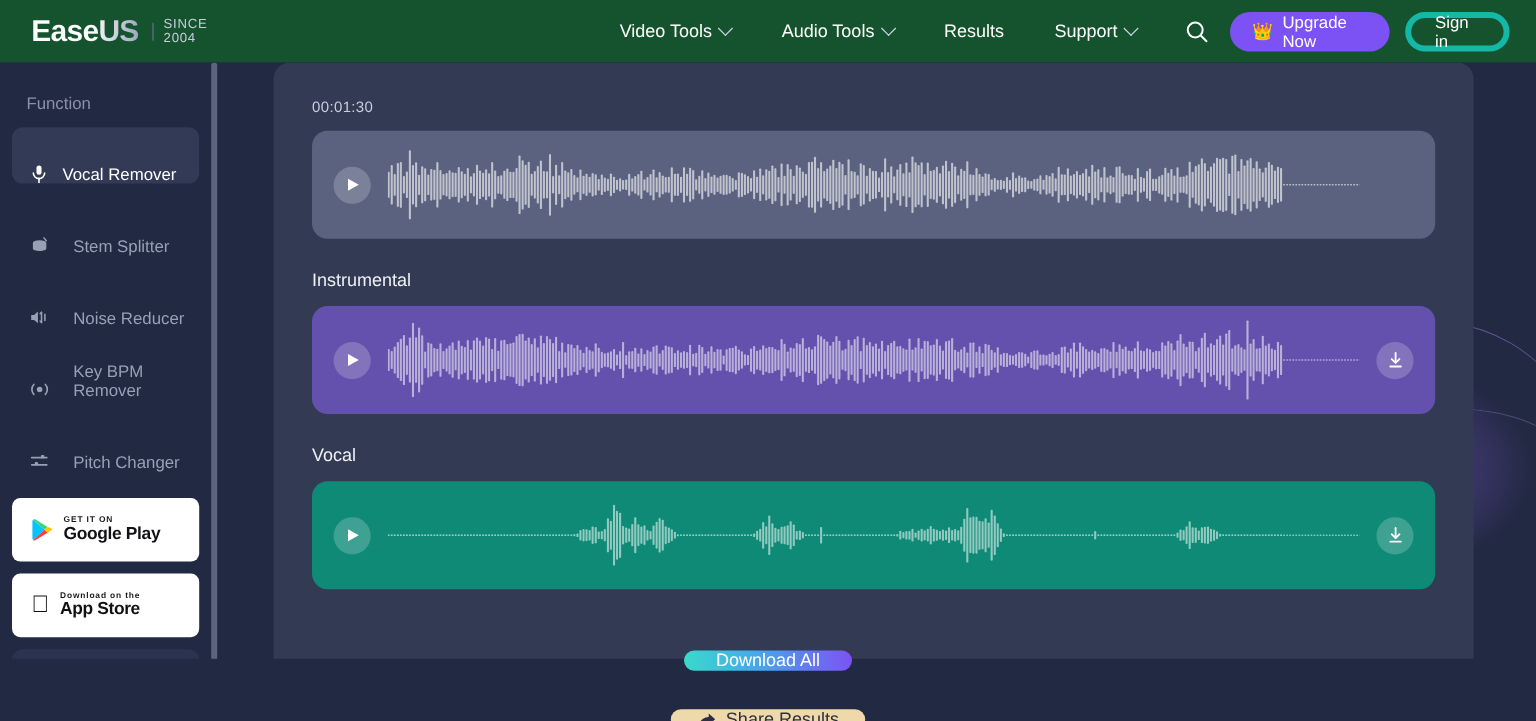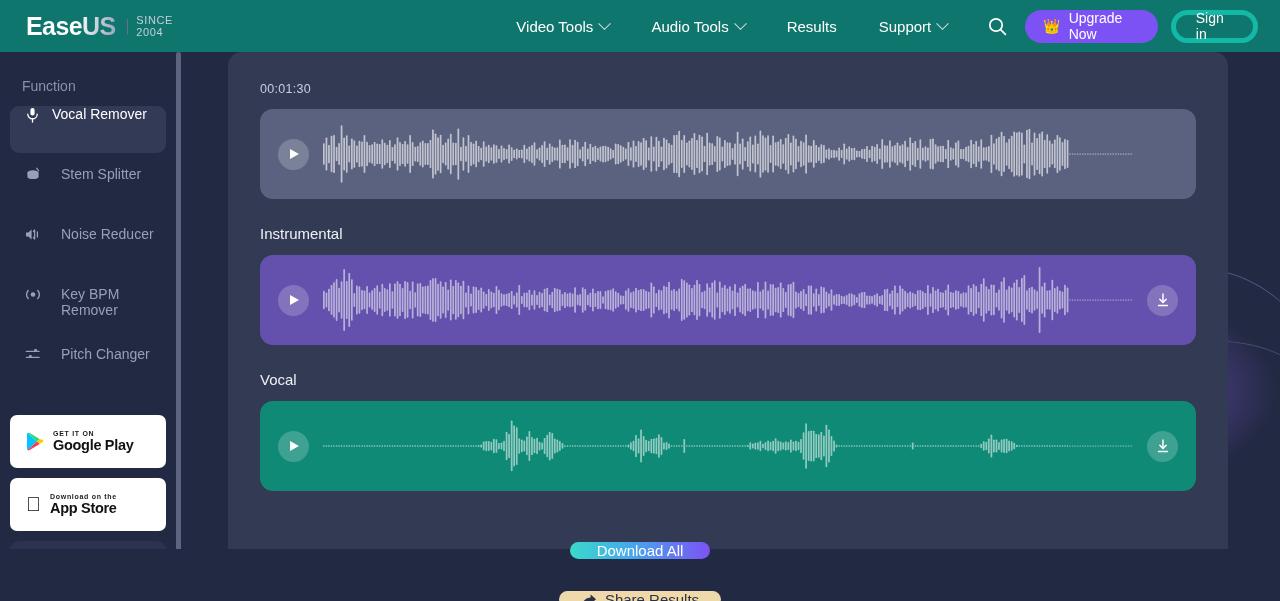--- a/index.html
+++ b/index.html
@@ -8,21 +8,21 @@
     overflow: hidden;
     background: #222942;
     font-family: "Liberation Sans", sans-serif;
     -webkit-font-smoothing: antialiased;
   }
 
   
   .header {
     position: absolute; top: 0; left: 0;
     width: 1280px; height: 52px;
-    background: #0f766e;
+    background: #14532d;
     display: flex; align-items: center;
     z-index: 40;
   }
   .logo-wrap { display: flex; align-items: center; margin-left: 26px; }
   .logo-text {
     font-size: 25px; font-weight: bold; color: #ffffff;
     letter-spacing: -0.6px; line-height: 1;
   }
   .logo-text .e-mark {
     display: inline-block;
@@ -119,21 +119,21 @@
     z-index: 20;
   }
   .side-title {
     color: #8b91a8; font-size: 14px;
     margin: 26px 0 0 22px;
   }
   .side-list { margin-top: 12px; }
   .side-item {
     position: relative;
     margin: 0 10px; height: 47px;
-    display: flex; align-items: flex-start; gap: 11px;
+    display: flex; align-items: flex-end; gap: 11px;
     padding-left: 14px; border-radius: 9px;
     color: #98a0b6; font-size: 14px; cursor: pointer;
   }
   .side-item + .side-item { margin-top: 13px; gap: 20px; }
   .side-item.active { background: #323a55; color: #ffffff; font-weight: 500; }
   .side-ico { width: 17px; height: 17px; display: flex; align-items: center; justify-content: center; flex: none; }
   .side-ico svg { display: block; }
 
   .store-badge {
     margin: 0 10px; height: 53px;

